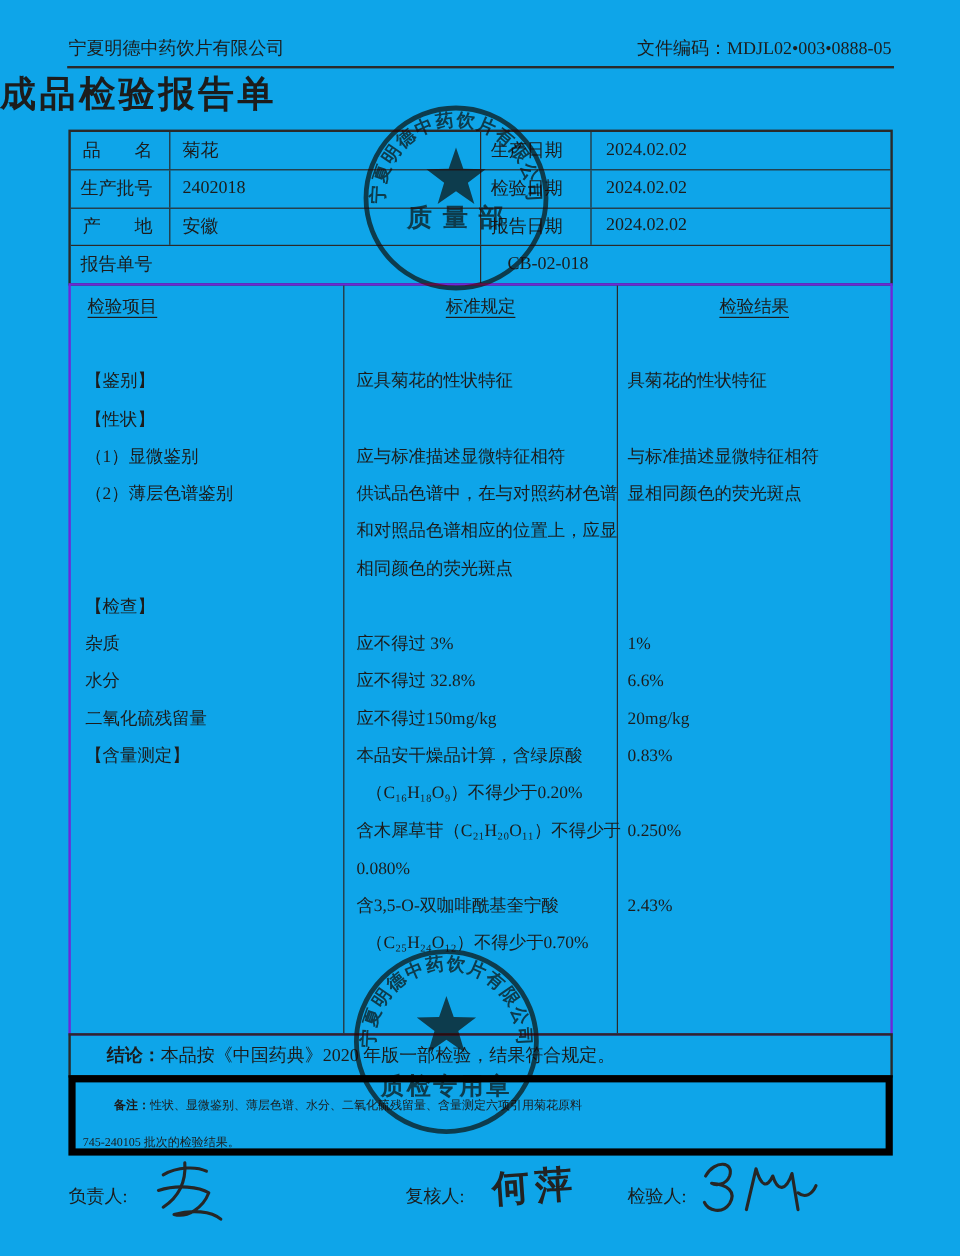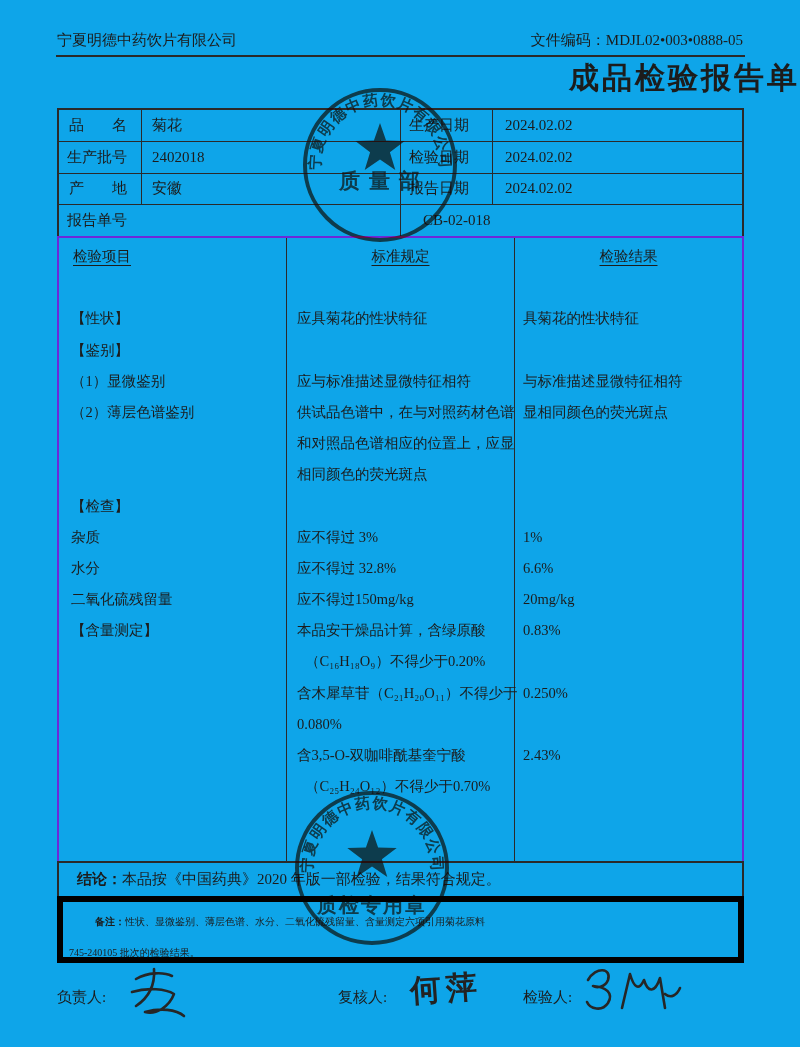--- a/index.html
+++ b/index.html
@@ -7,21 +7,21 @@
     position:relative; width:800px; height:1047px; margin:0 auto;
     background:#0ea5e9; overflow:hidden;
     font-family:"Liberation Serif","DejaVu Serif",serif;
     color:#1c1c1c;
   }
   .abs { position:absolute; }
   
   .co-name   { left:57px;  top:31px; font-size:15px; }
   .doc-code  { right:57px; top:31px; font-size:15px; }
   .head-rule { left:56px; top:55px; width:689px; height:2px; background:#2a2a2a; }
-  .title     { left:0; top:58px; width:800px; text-align:right;
+  .title     { left:0; top:58px; width:800px; text-align:left;
                font-size:30px; font-weight:bold; letter-spacing:3px; }
 
   
   .info-table { left:57px; top:108px; width:687px; height:130px;
                 border:2px solid #2a2a2a; box-sizing:border-box;
                 display:flex; flex-direction:column; font-size:15px; }
   .info-row  { flex:1; display:flex; align-items:center; }
   .info-row + .info-row { border-top:1.5px solid #2a2a2a; }
   .cell { box-sizing:border-box; height:100%; display:flex; align-items:center; }
   .lbl2 { width:82px;  padding:0 14px 0 10px; justify-content:space-between; }
@@ -45,21 +45,21 @@
   .mcol2 .ln { padding-left:10px; }
   .mcol3 .ln { padding-left:8px;  }
   .ln.head { padding-left:0 !important; text-align:center; }
   .mcol1 .ln.head { text-align:left; padding-left:14px !important; }
   .ln.head span { text-decoration:underline; text-underline-offset:4px; }
   .ln.indent { padding-left:18px !important; }
 
   
   .conclusion { left:57px; top:861px; width:687px; height:37px;
                 border:2px solid #2a2a2a; box-sizing:border-box;
-                display:flex; align-items:center; padding-left:18px; font-size:15px; }
+                display:flex; align-items:center; padding-left:30px; font-size:15px; }
   .remark { left:57px; top:896px; width:687px; height:67px;
             border:6px solid #000000; box-sizing:border-box;
             font-size:10px; padding:4px 8px 0 6px; }
   .remark .l1 { text-indent:26px; line-height:31px; }
   .remark .l2 { line-height:31px; }
   .blab { font-weight:bold; }
 
   
   .sig-label { top:988px; font-size:15px; }
   .sig-svg  { stroke:#262626; stroke-width:2.6; fill:none;
@@ -109,22 +109,22 @@
     <div class="info-row">
       <div class="cell rlbl">报告单号</div>
       <div class="cell rval">CB-02-018</div>
     </div>
   </div>
 
   <div class="abs main-table">
     <div class="mcol mcol1">
       <div class="ln head"><span>检验项目</span></div>
       <div class="ln"></div>
+      <div class="ln">【鉴别】</div>
       <div class="ln">【性状】</div>
-      <div class="ln">【鉴别】</div>
       <div class="ln">（1）显微鉴别</div>
       <div class="ln">（2）薄层色谱鉴别</div>
       <div class="ln"></div>
       <div class="ln"></div>
       <div class="ln">【检查】</div>
       <div class="ln">杂质</div>
       <div class="ln">水分</div>
       <div class="ln">二氧化硫残留量</div>
       <div class="ln">【含量测定】</div>
       <div class="ln"></div>

